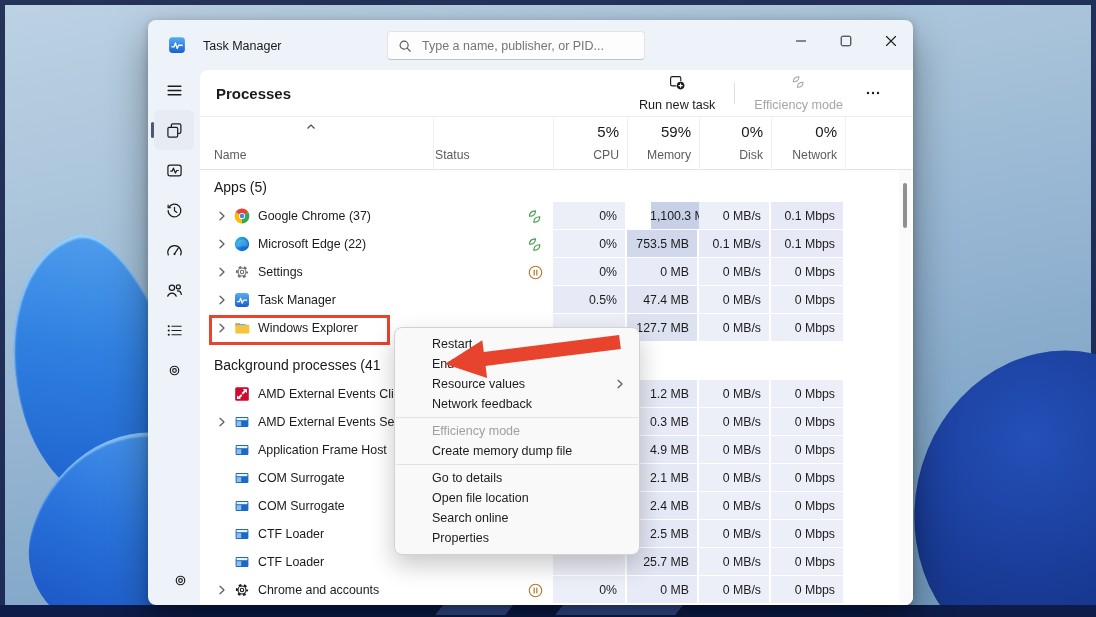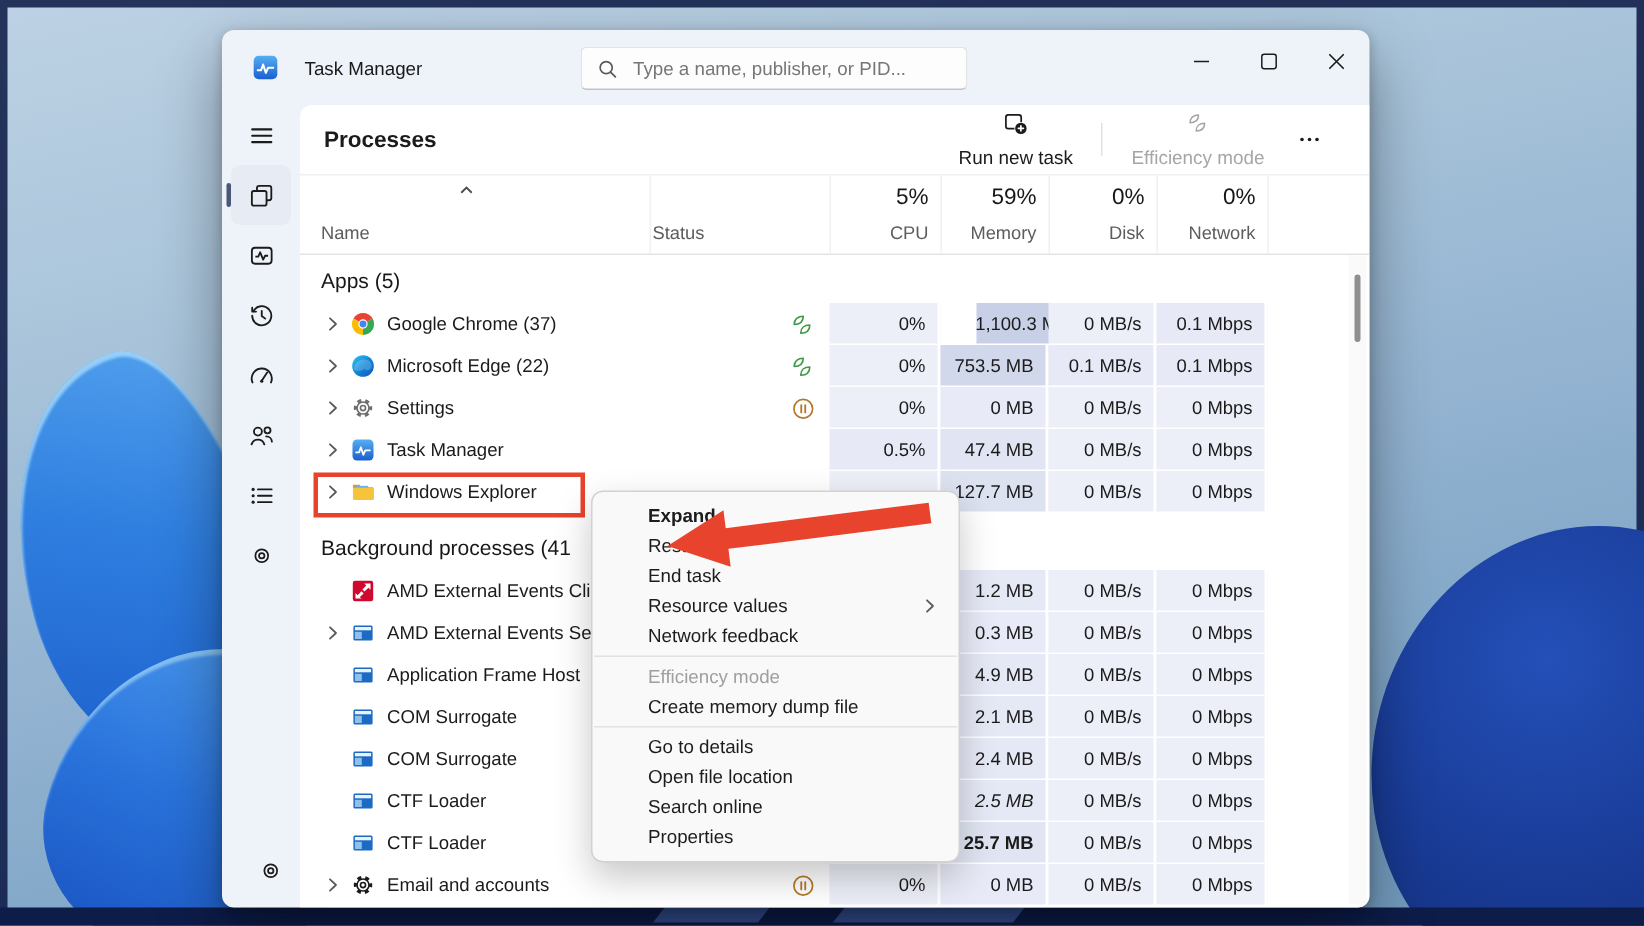--- a/index.html
+++ b/index.html
@@ -561,57 +561,57 @@
               <svg viewBox="0 0 16 16">
                 <rect x="1.6" y="3" width="12.8" height="10" rx="1" fill="#1d6ac4"></rect>
                 <rect x="2.6" y="4" width="10.8" height="2.2" fill="#eaf3fc"></rect>
                 <rect x="2.6" y="7.2" width="4.6" height="4.8" fill="#8fc0ea"></rect>
               </svg>
             </span>
             <span class="pname">CTF Loader</span>
           </div>
           <div class="scell"></div>
           <div class="heat" style="left: 353px; width: 74px; background: rgb(237, 239, 248);"></div>
-          <div class="heat" style="left: 427px; width: 72px; background: rgb(229, 232, 245); font-style: italic;">2.5 MB</div>
+          <div class="heat" style="left: 427px; width: 72px; background: rgb(229, 232, 245);">2.5 MB</div>
           <div class="heat" style="left: 499px; width: 72px; background: rgb(237, 239, 248);">0 MB/s</div>
           <div class="heat" style="left: 571px; width: 74px; background: rgb(237, 239, 248);">0 Mbps</div>
         </div>
         <div class="prow">
           <div class="ncell">
             <span class="chev"></span>
             <span class="icon app-ic">
               <svg viewBox="0 0 16 16">
                 <rect x="1.6" y="3" width="12.8" height="10" rx="1" fill="#1d6ac4"></rect>
                 <rect x="2.6" y="4" width="10.8" height="2.2" fill="#eaf3fc"></rect>
                 <rect x="2.6" y="7.2" width="4.6" height="4.8" fill="#8fc0ea"></rect>
               </svg>
             </span>
             <span class="pname">CTF Loader</span>
           </div>
           <div class="scell"></div>
           <div class="heat" style="left: 353px; width: 74px; background: rgb(237, 239, 248);"></div>
-          <div class="heat" style="left: 427px; width: 72px; background: rgb(225, 229, 243); font-weight: bold;">25.7 MB</div>
+          <div class="heat" style="left: 427px; width: 72px; background: rgb(225, 229, 243);">25.7 MB</div>
           <div class="heat" style="left: 499px; width: 72px; background: rgb(237, 239, 248);">0 MB/s</div>
           <div class="heat" style="left: 571px; width: 74px; background: rgb(237, 239, 248);">0 Mbps</div>
         </div>
         <div class="prow">
           <div class="ncell">
             <span class="chev">
               <svg width="12" height="12" viewBox="0 0 12 12">
                 <path d="M4 2.2L8 6l-4 3.8" fill="none" stroke="#5a5a5a" stroke-width="1.2" stroke-linecap="round" stroke-linejoin="round"></path>
               </svg>
             </span>
             <span class="icon app-ic">
               <svg viewBox="0 0 16 16">
                 <circle cx="8" cy="8" r="5.1" fill="none" stroke="#1b1b1b" stroke-width="2.1" stroke-dasharray="2.67 2.67" stroke-dashoffset="1.3"></circle>
                 <circle cx="8" cy="8" r="4" fill="none" stroke="#1b1b1b" stroke-width="1.1"></circle>
                 <circle cx="8" cy="8" r="1.7" fill="none" stroke="#1b1b1b" stroke-width="1.1"></circle>
               </svg>
             </span>
-            <span class="pname">Email and accounts</span>
+            <span class="pname">Chrome and accounts</span>
           </div>
           <div class="scell">
             <span class="icon">
               <svg viewBox="0 0 18 18">
                 <circle cx="9" cy="9" r="6.6" fill="none" stroke="#b5782a" stroke-width="1.2"></circle>
                 <path d="M7.6 6.4v5.2M10.4 6.4v5.2" stroke="#b5782a" stroke-width="1.3" stroke-linecap="round"></path>
               </svg>
             </span>
           </div>
           <div class="heat" style="left: 353px; width: 74px; background: rgb(237, 239, 248);">0%</div>
@@ -620,21 +620,20 @@
           <div class="heat" style="left: 571px; width: 74px; background: rgb(237, 239, 248);">0 Mbps</div>
         </div>
       </div>
     <div class="scrollbar">
       <div class="thumb"></div>
     </div>
   </div>
 
   <div class="hl-box" style="border-color: rgb(232, 67, 44);"></div>
   <div class="ctx-menu">
-      <div class="menu-item bold">Expand</div>
       <div class="menu-item">Restart</div>
       <div class="menu-item">End task</div>
       <div class="menu-item">Resource values<span class="icon sub-chev">
           <svg width="12" height="12" viewBox="0 0 12 12">
             <path d="M4 2.2L8 6l-4 3.8" fill="none" stroke="#5a5a5a" stroke-width="1.2" stroke-linecap="round" stroke-linejoin="round"></path>
           </svg>
         </span></div>
       <div class="menu-item">Network feedback</div>
       <div class="menu-sep"></div>
       <div class="menu-item disabled">Efficiency mode</div>

